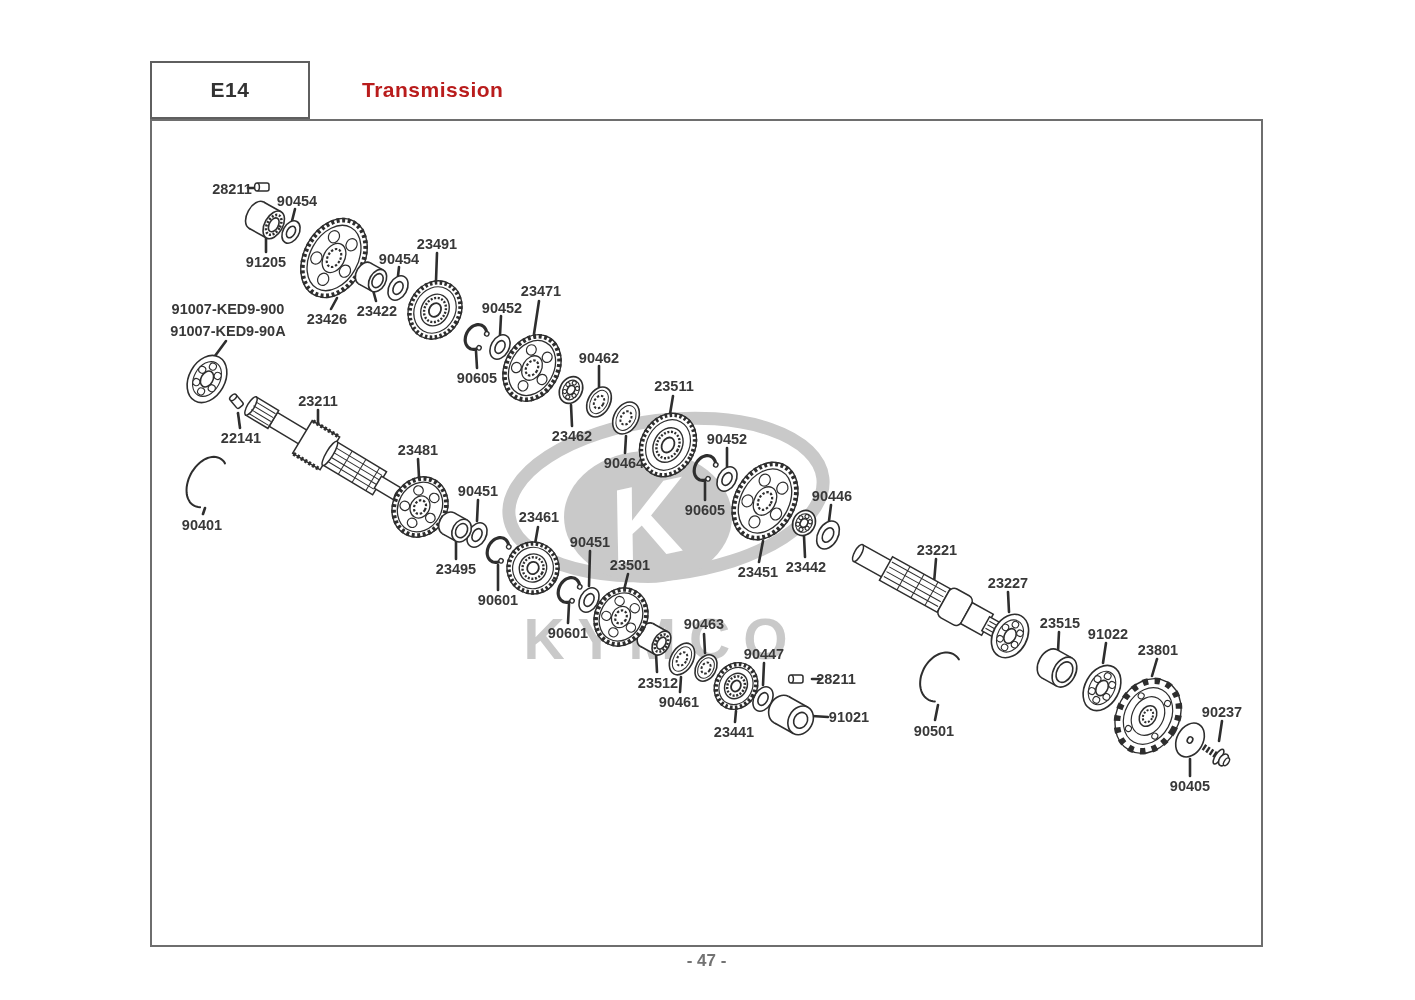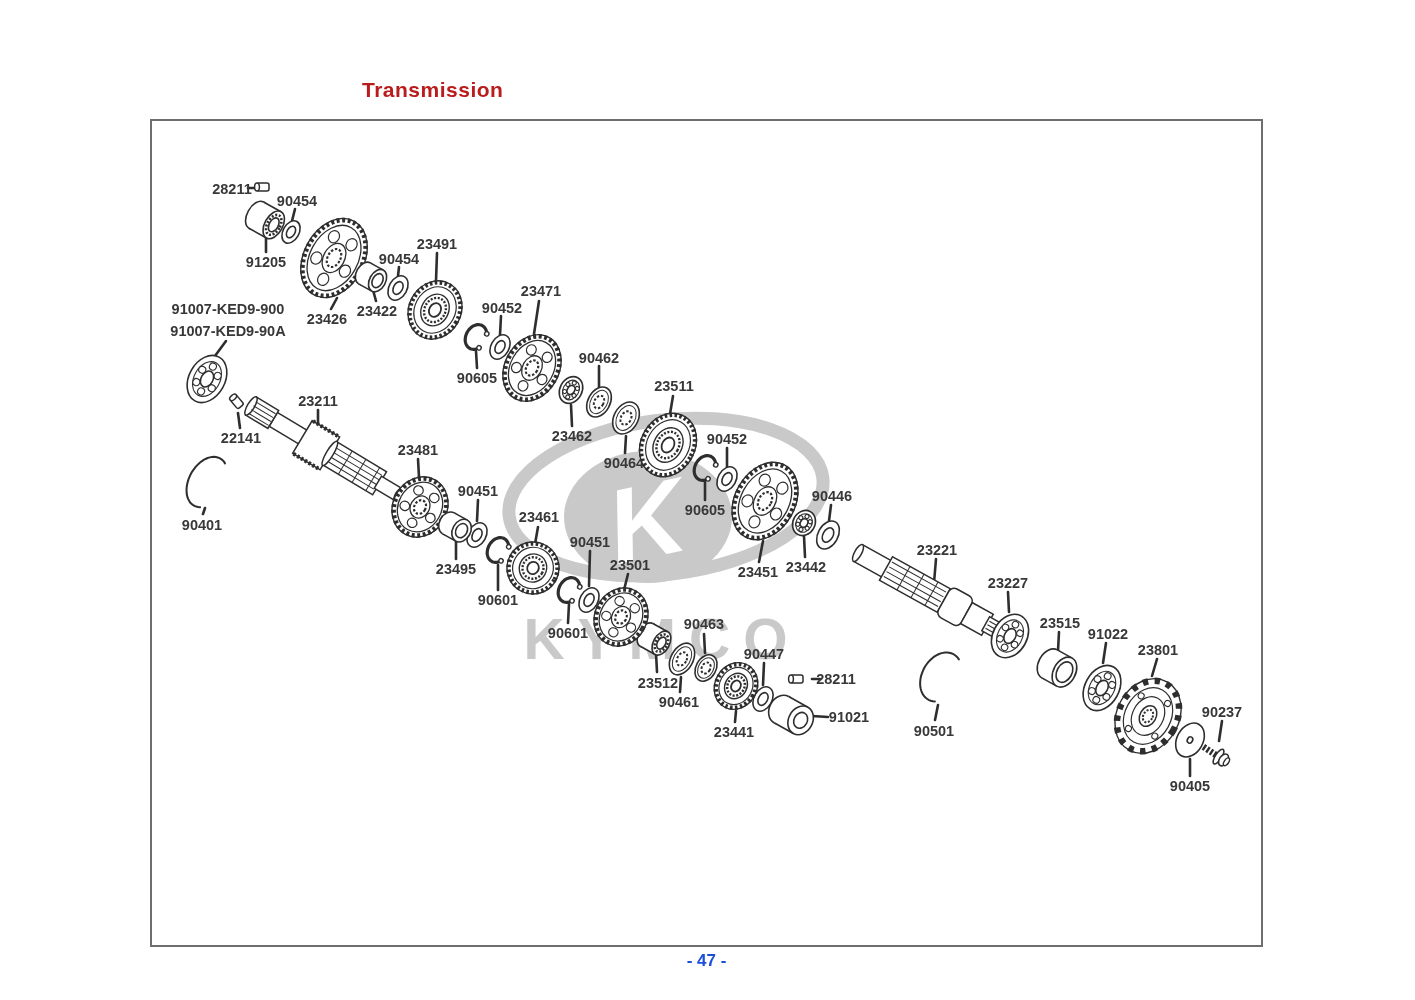--- a/index.html
+++ b/index.html
@@ -8,26 +8,29 @@
   .code-box{position:absolute;left:150px;top:61px;width:160px;height:58px;
         border:2px solid #5f5f5f;box-sizing:border-box;background:#fff;
         display:flex;align-items:center;justify-content:center;
         font-size:21px;font-weight:bold;color:#333;letter-spacing:.5px;z-index:3;}
   .doc-title{position:absolute;left:362px;top:61px;height:58px;display:flex;align-items:center;
         font-size:21px;font-weight:bold;color:#b91c1c;letter-spacing:.5px;z-index:3;}
   .frame{position:absolute;left:150px;top:119px;width:1113px;height:828px;
         border:2px solid #6e6e6e;box-sizing:border-box;background:#fff;z-index:1;}
   #diagram{position:absolute;left:0;top:0;z-index:2;}
   .page-num{position:absolute;left:0;top:951px;width:1413px;text-align:center;
-        font-size:17px;font-weight:bold;color:#1d4ed8;}
+        font-size:17px;font-weight:bold;color:#737373;}
 </style>
 </head>
 <body>
 
 <div class="page">
+  <div class="code-box">
+    <span>E14</span>
+  </div>
   <div class="doc-title">Transmission</div>
   <div class="frame"></div>
   <svg id="diagram" width="1415" height="1000" viewBox="0 0 1415 1000">
       <g>
         <ellipse cx="666" cy="497" rx="158" ry="77" fill="none" stroke="#c9c9c9" stroke-width="13" transform="rotate(-7 666 497)"></ellipse>
         <ellipse cx="648" cy="517" rx="84" ry="66" fill="#c9c9c9"></ellipse>
         <text x="646" y="521" font-size="105" font-weight="bold" font-style="italic" fill="#fff" text-anchor="middle" dominant-baseline="central" transform="rotate(-12 646 521)" font-family="&quot;Liberation Sans&quot;,sans-serif">K</text>
         <text x="662" y="659" font-size="57" font-weight="bold" fill="#c9c9c9" letter-spacing="13" text-anchor="middle" font-family="&quot;Liberation Sans&quot;,sans-serif">KYMCO</text>
       </g>
       <line x1="248" y1="188" x2="256" y2="188" stroke="#2e2e2e" stroke-width="2.6" stroke-linecap="round"></line>

